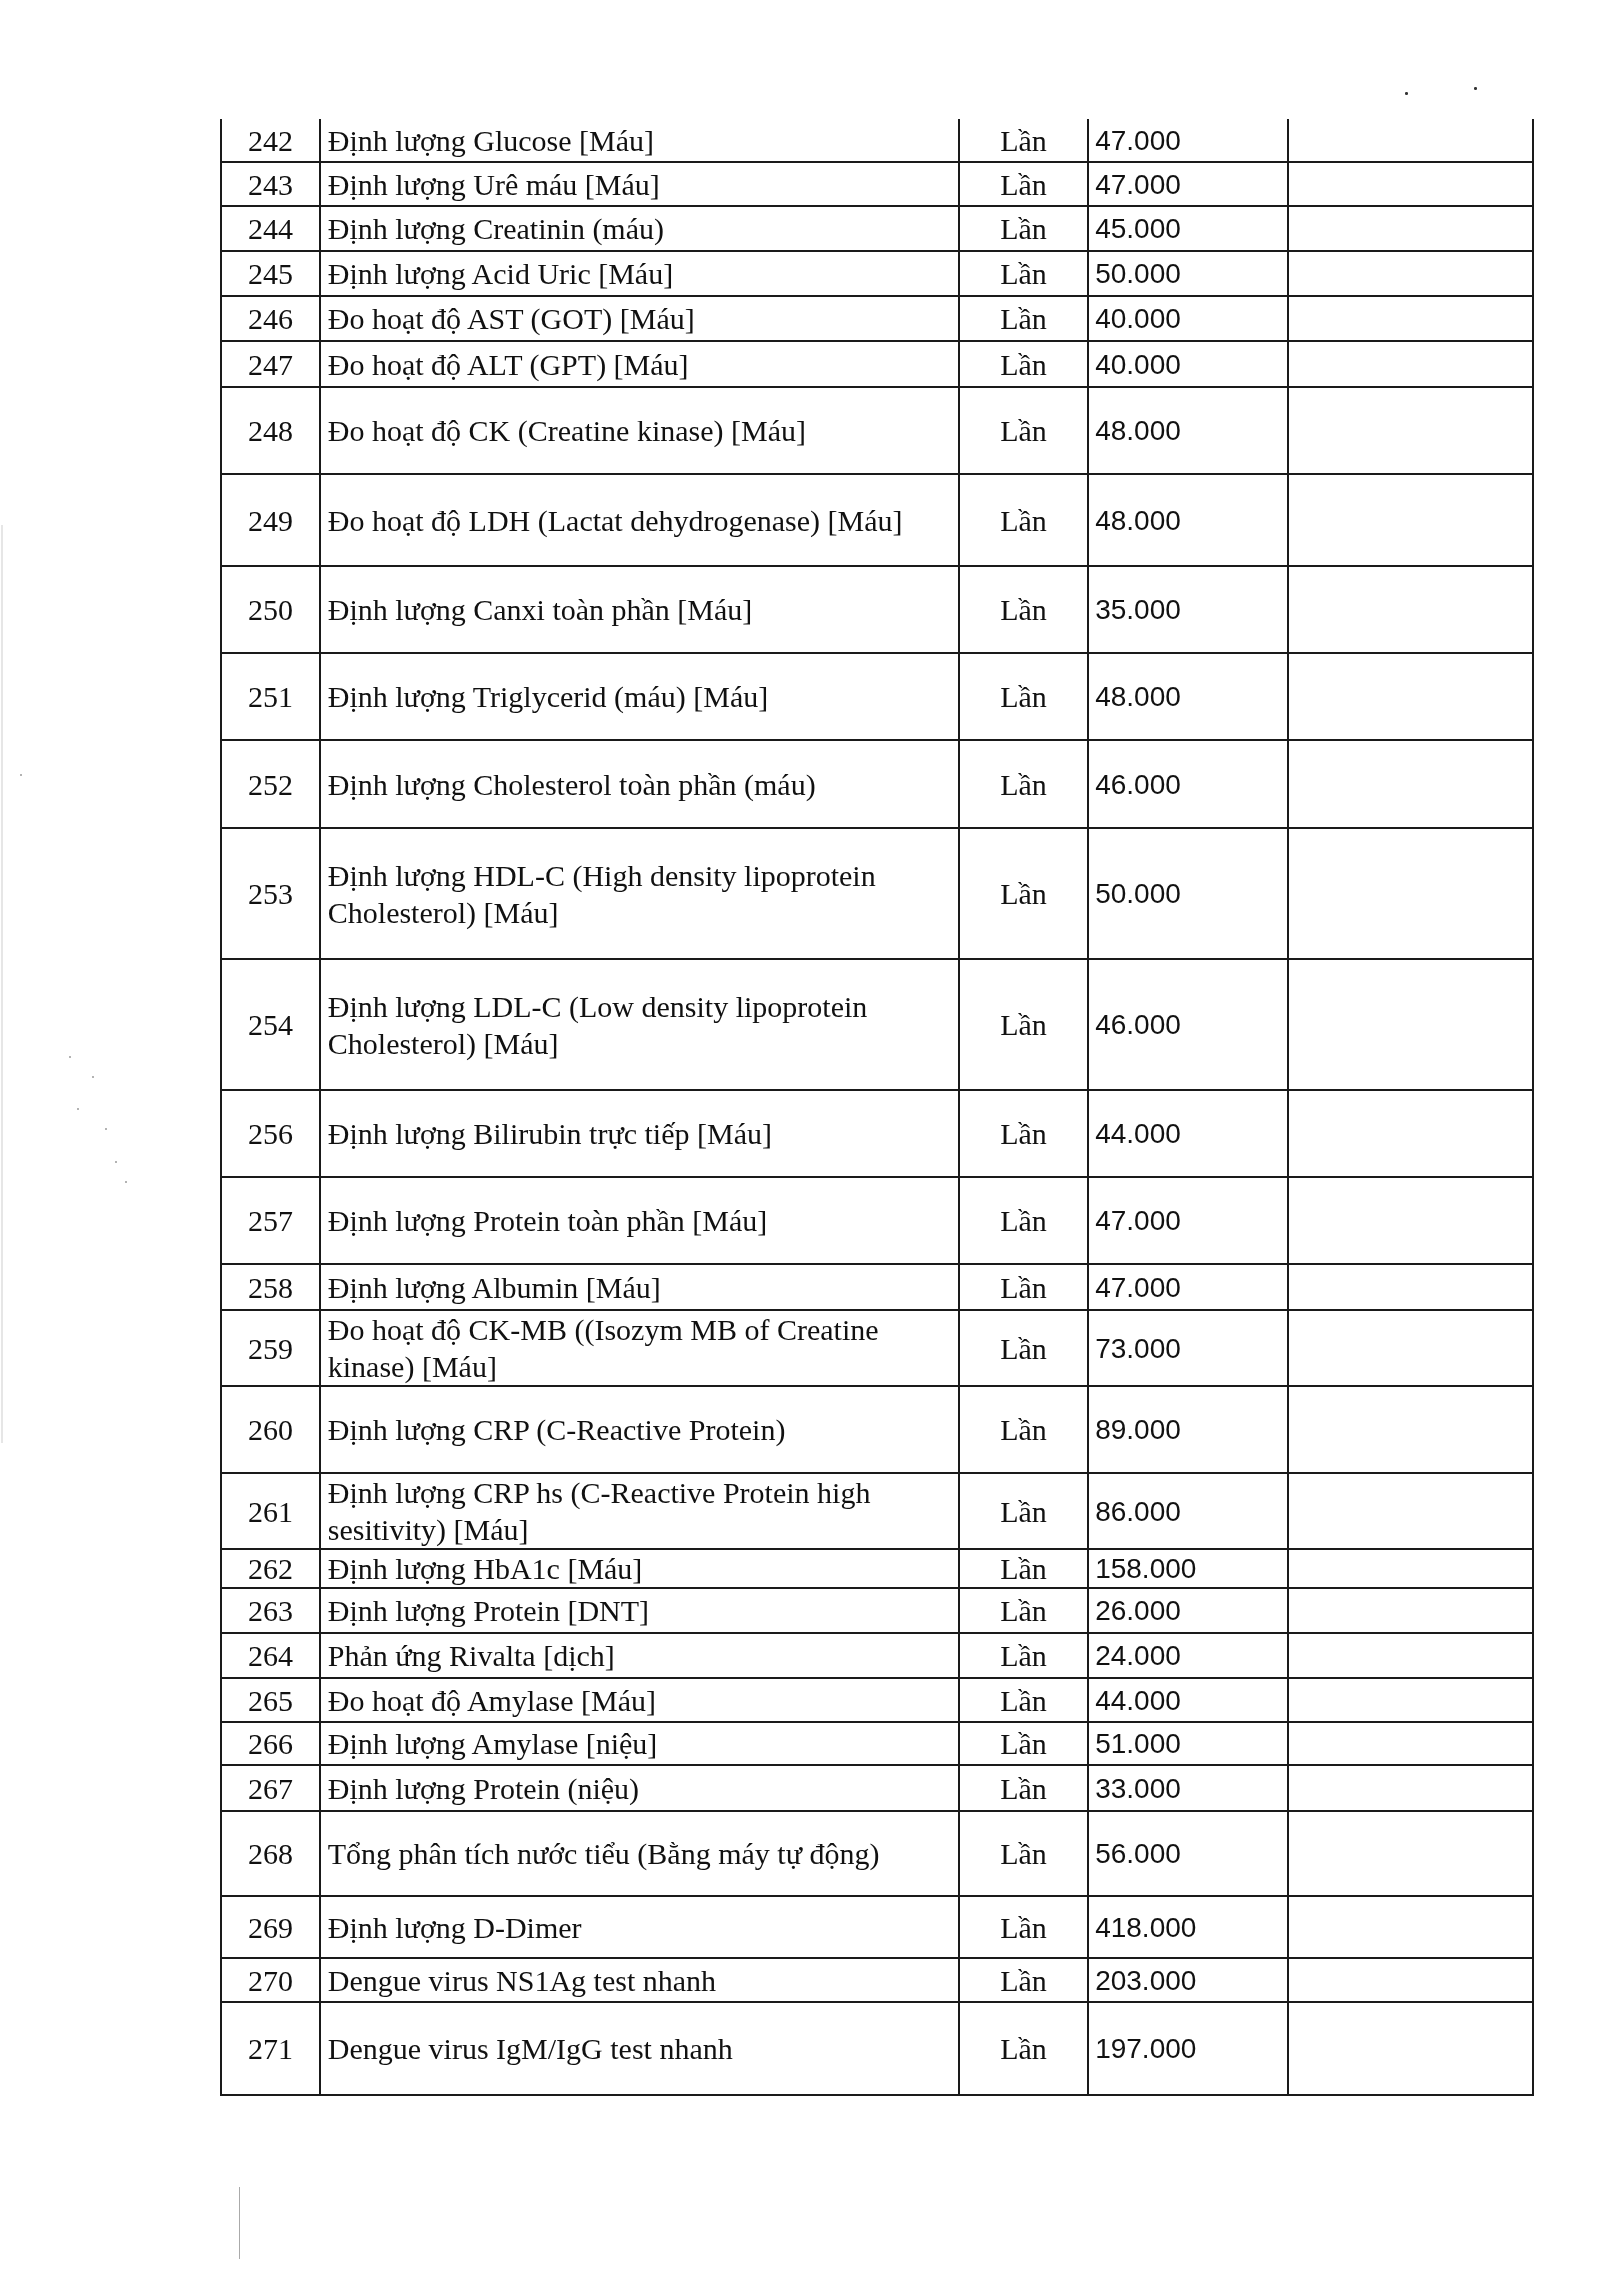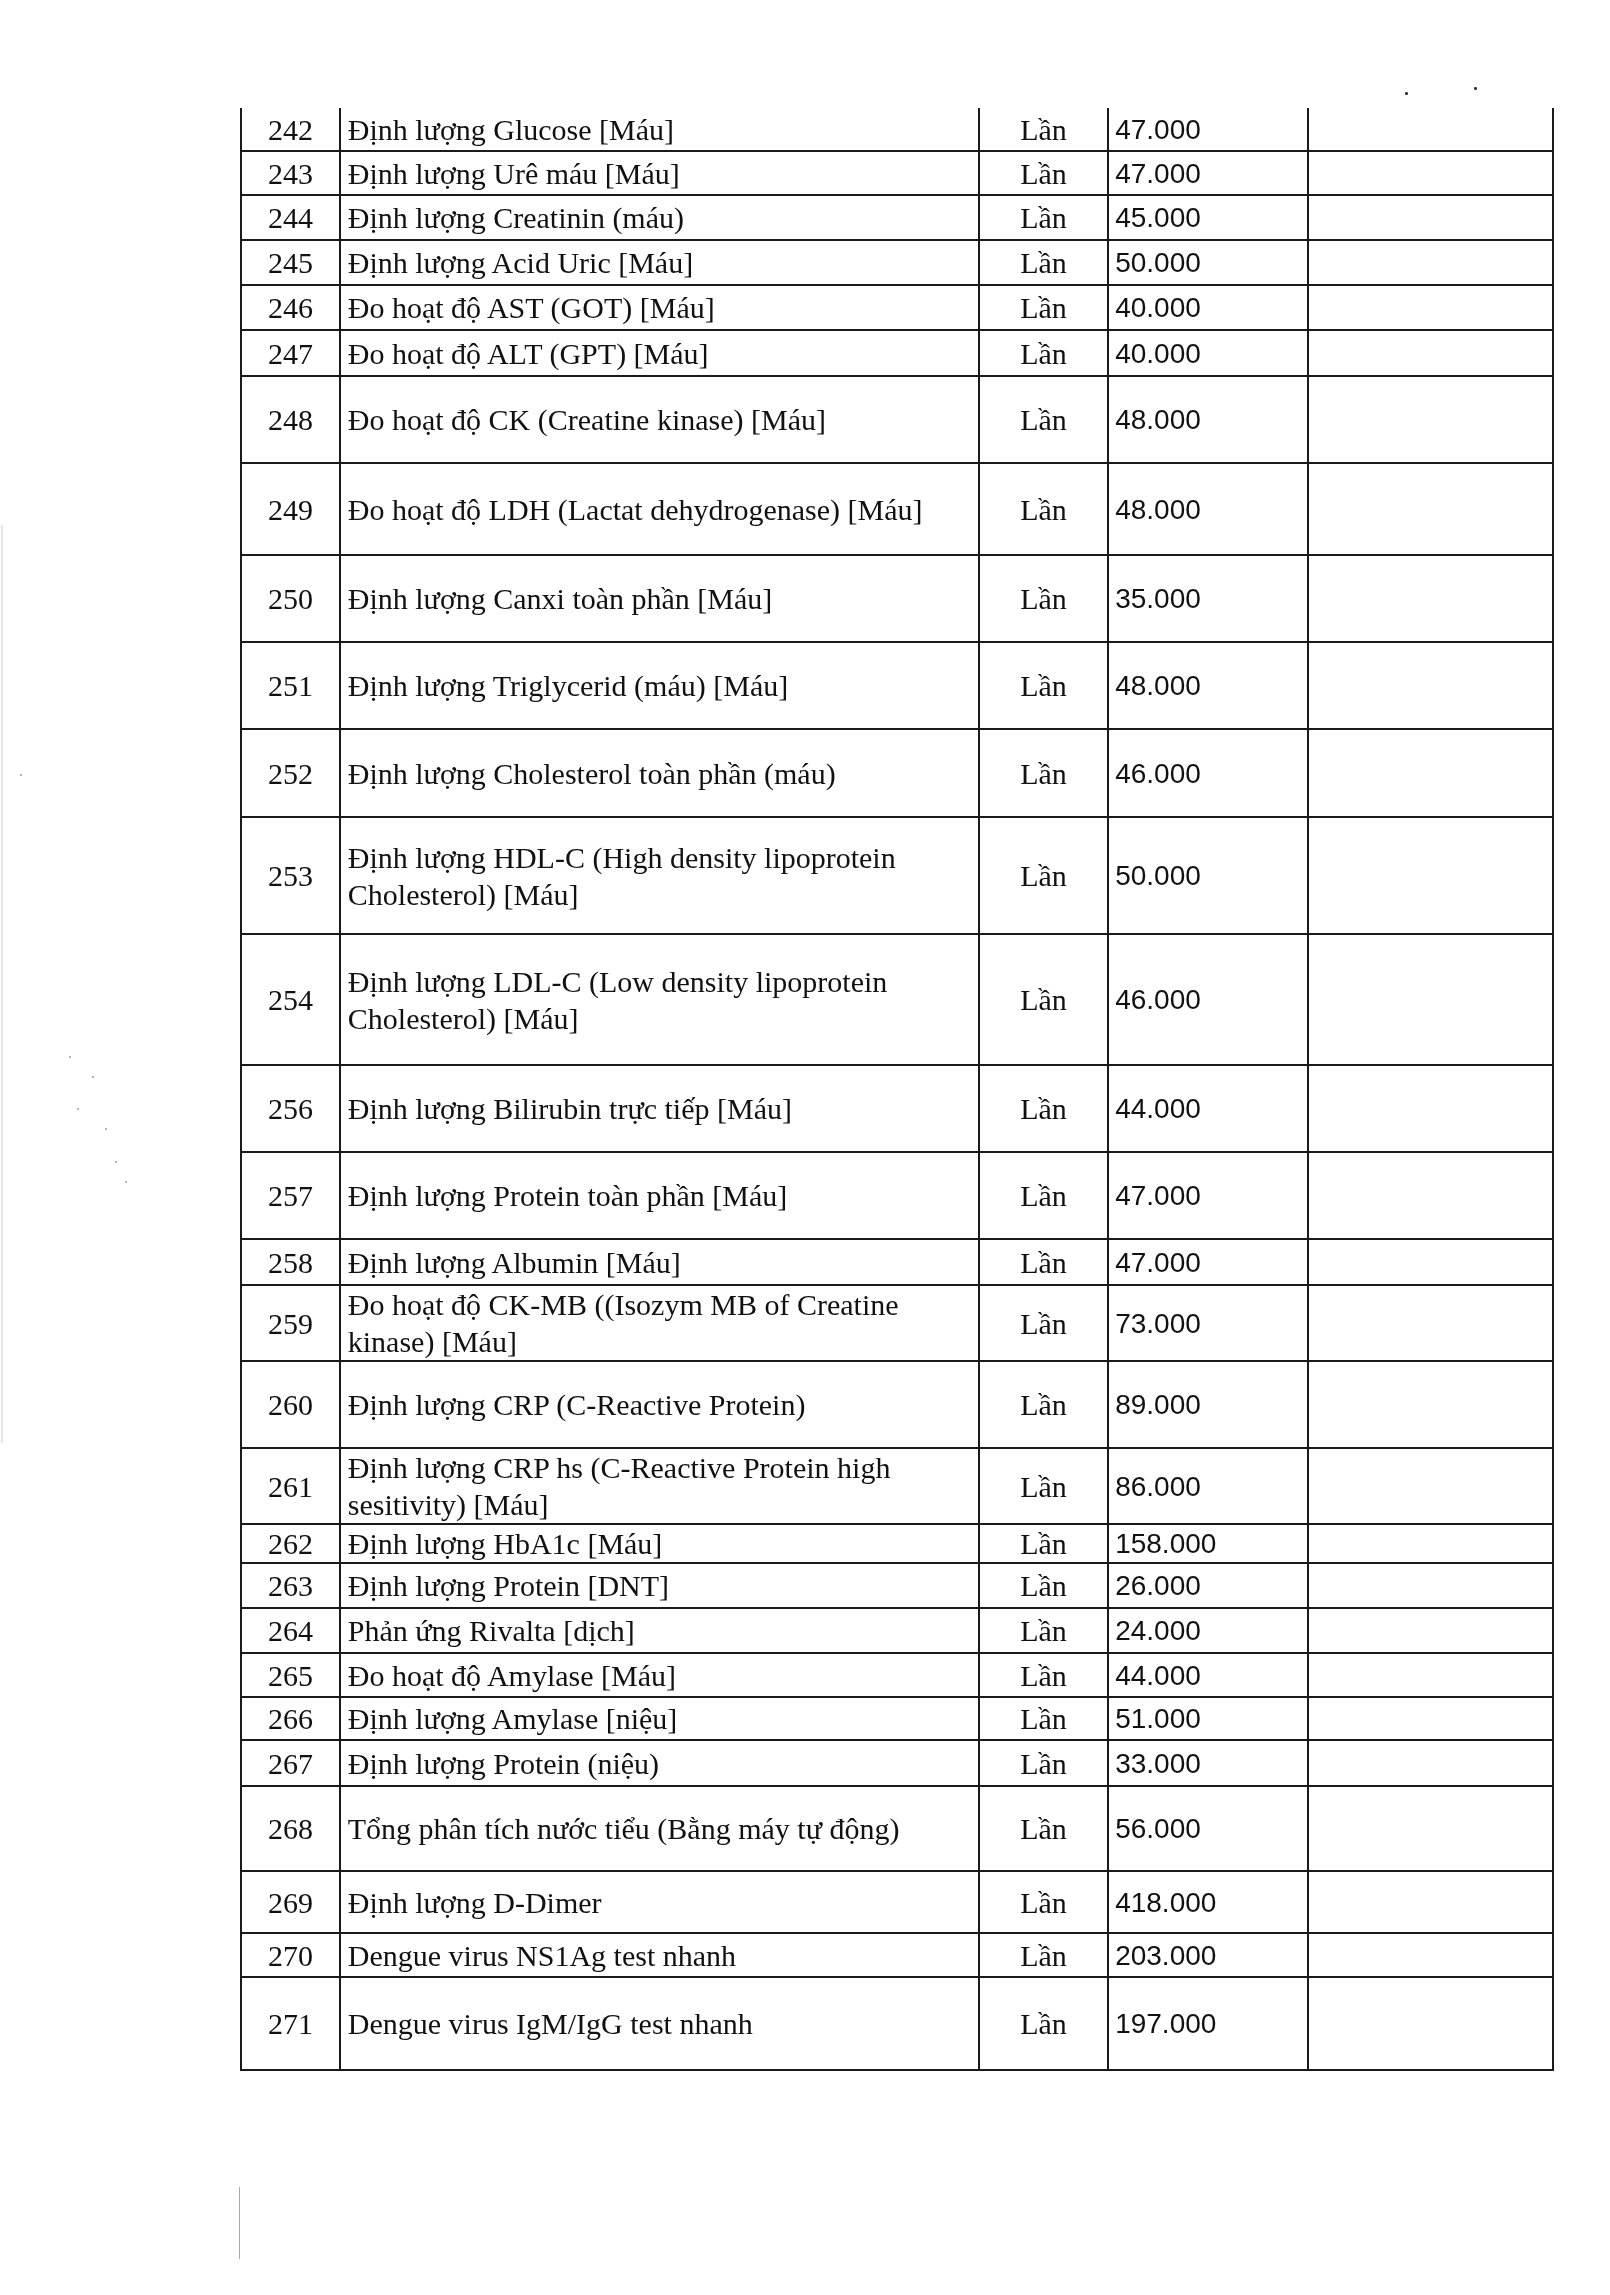--- a/index.html
+++ b/index.html
@@ -1,26 +1,25 @@
 <!DOCTYPE html>
 <html style="font-size:10.5px"><head>
 <meta charset="utf-8">
 <style>
   html, body { margin: 0; padding: 0; background: #ffffff; }
   body { width: 1610px; height: 2295px; position: relative; overflow: hidden; }
   .page { position: absolute; left: 0; top: 0; width: 1610px; height: 2295px; background: #fff; }
   table.price-table {
-    position: absolute; left: 220px; top: 108px;
+    position: absolute; left: 220px; top: 119px;
     border-collapse: collapse;
     table-layout: fixed;
     width: 1289px;
     font-family: "Liberation Serif", "DejaVu Serif", serif;
     color: #111;
     font-size: 30px;
-    margin-left: 20px;
   }
   table.price-table td {
     border: 2px solid #1a1a1a;
     padding: 0 6.6px;
     vertical-align: middle;
     line-height: 37px;
   }
   table.price-table tr:first-child td { border-top: none; }
   td.c-stt { width: 84px; text-align: center; padding: 0; }
   td.c-name { width: 624px; text-align: left; padding-left: 14.4px; padding-right: 7.9px; }
@@ -109,21 +108,21 @@
     <td class="c-price">48.000</td>
     <td class="c-note"></td>
   </tr>
         <tr style="height: 88px;">
     <td class="c-stt">252</td>
     <td class="c-name">Định lượng Cholesterol toàn phần (máu)</td>
     <td class="c-unit">Lần</td>
     <td class="c-price">46.000</td>
     <td class="c-note"></td>
   </tr>
-        <tr style="height: 117px;">
+        <tr style="height: 131px;">
     <td class="c-stt">253</td>
     <td class="c-name">Định lượng HDL-C (High density lipoprotein Cholesterol) [Máu]</td>
     <td class="c-unit">Lần</td>
     <td class="c-price">50.000</td>
     <td class="c-note"></td>
   </tr>
         <tr style="height: 131px;">
     <td class="c-stt">254</td>
     <td class="c-name">Định lượng LDL-C (Low density lipoprotein Cholesterol) [Máu]</td>
     <td class="c-unit">Lần</td>

